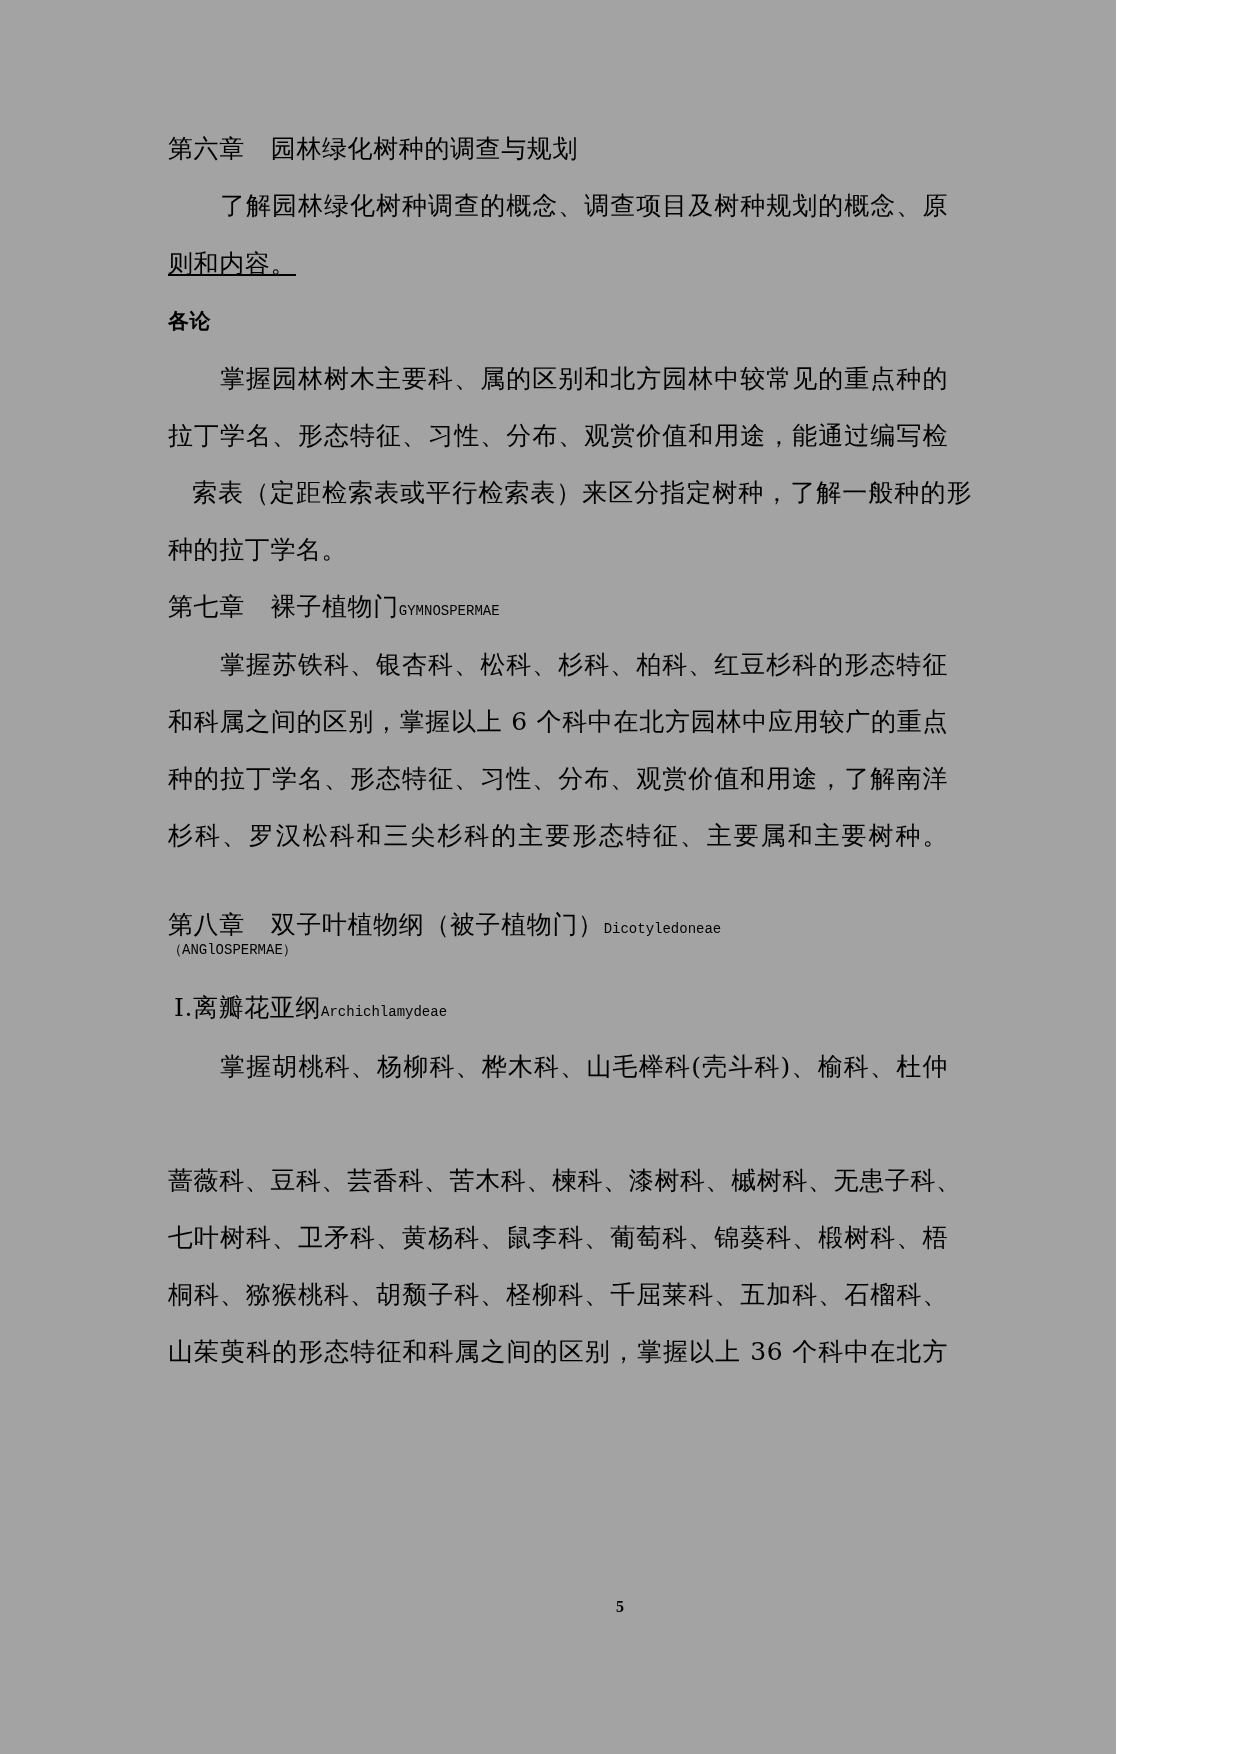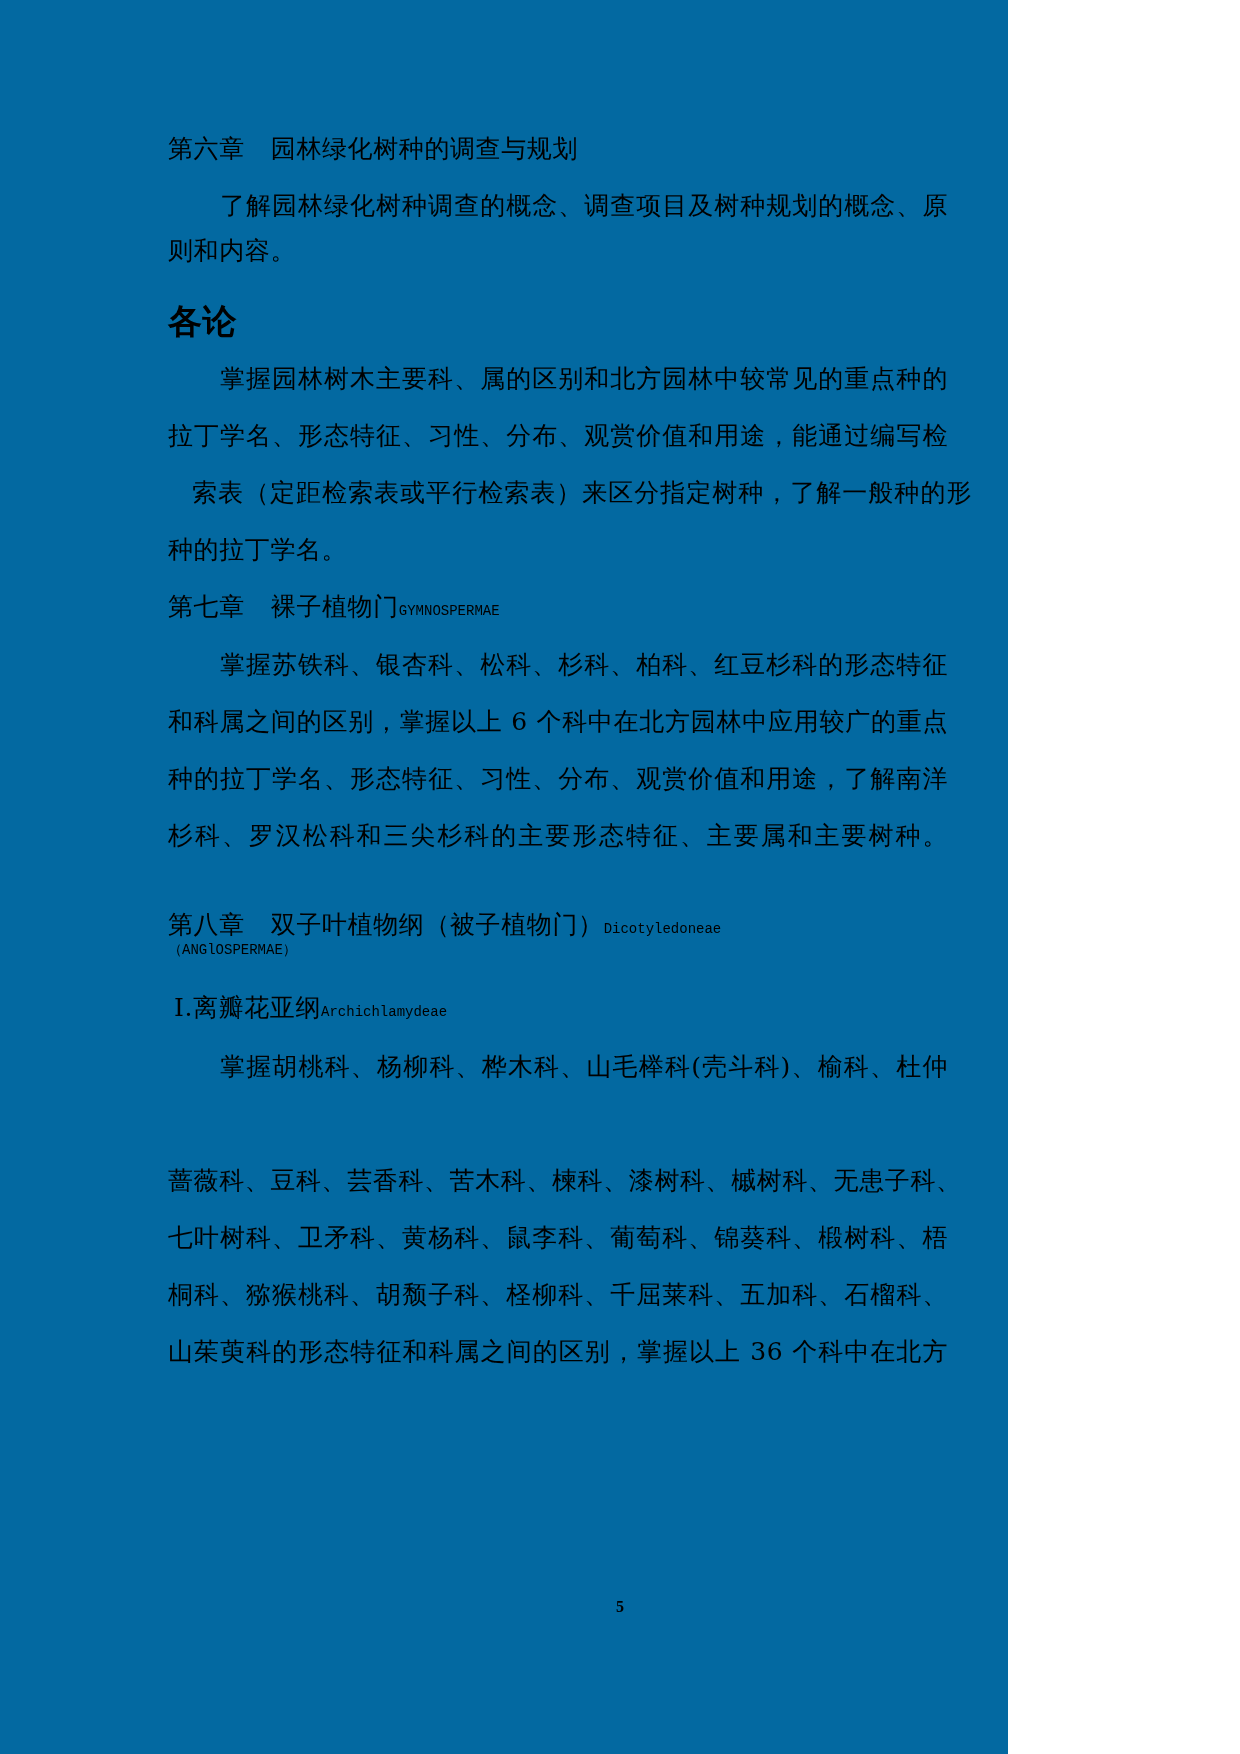--- a/index.html
+++ b/index.html
@@ -12,23 +12,23 @@
       height: 1754px;
       position: relative;
       overflow: hidden;
       font-family: "DejaVu Serif", "Liberation Serif", serif;
       color: #000000;
     }
     .page {
       position: absolute;
       left: 0;
       top: 0;
-      width: 1008px;
+      width: 1116px;
       height: 1754px;
-      background: #0369a1;
+      background: #a3a3a3;
     }
     .line {
       position: absolute;
       left: 168px;
       width: 780px;
       font-size: 25px;
       line-height: 34px;
       white-space: nowrap;
       letter-spacing: 0.6px;
     }
@@ -38,21 +38,21 @@
     .line.justify {
       text-align: justify;
       text-align-last: justify;
     }
     .line.indent.justify {
       width: 728px;
     }
     .heading-bold {
       font-weight: bold;
       font-family: "DejaVu Sans", "Liberation Sans", sans-serif;
-      font-size: 34px;
+      font-size: 21px;
     }
     .mono {
       font-family: "Liberation Mono", "DejaVu Sans Mono", monospace;
       font-size: 14px;
       letter-spacing: 0;
     }
     .gap { display: inline-block; width: 26px; }
     .page-number {
       position: absolute;
       left: 0;
@@ -67,21 +67,21 @@
 </head>
 <body>
 
 <div class="page">
 
   <div class="line" style="top:132px;">
     <span>第六章</span><span class="gap"></span><span>园林绿化树种的调查与规划</span>
   </div>
 
   <div class="line indent justify" style="top:189px;">了解园林绿化树种调查的概念、调查项目及树种规划的概念、原</div>
-  <div class="line" style="top:234px;">则和内容。</div>
+  <div class="line" style="top:247px;text-decoration:underline;">则和内容。</div>
 
   <div class="line heading-bold" style="top:304px;">各论</div>
 
   <div class="line indent justify" style="top:362px;">掌握园林树木主要科、属的区别和北方园林中较常见的重点种的</div>
   <div class="line justify" style="top:419px;">拉丁学名、形态特征、习性、分布、观赏价值和用途，能通过编写检</div>
   <div class="line justify" style="top:476px;margin-left:24px;">索表（定距检索表或平行检索表）来区分指定树种，了解一般种的形</div>
   <div class="line" style="top:533px;">种的拉丁学名。</div>
 
   <div class="line" style="top:590px;">
     <span>第七章</span><span class="gap"></span><span>裸子植物门</span><span class="mono">GYMNOSPERMAE</span>

